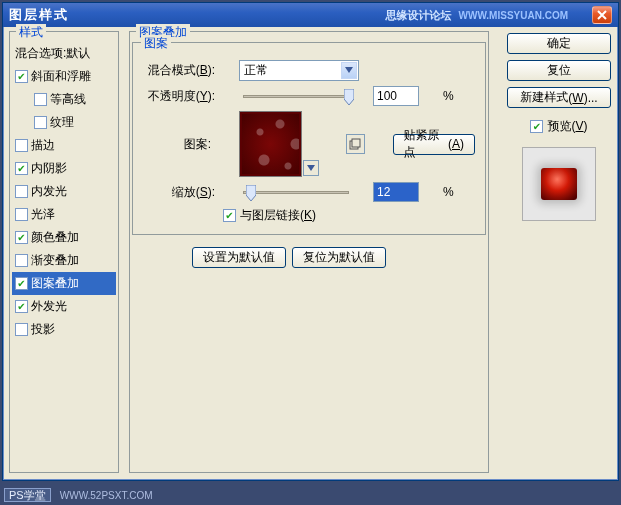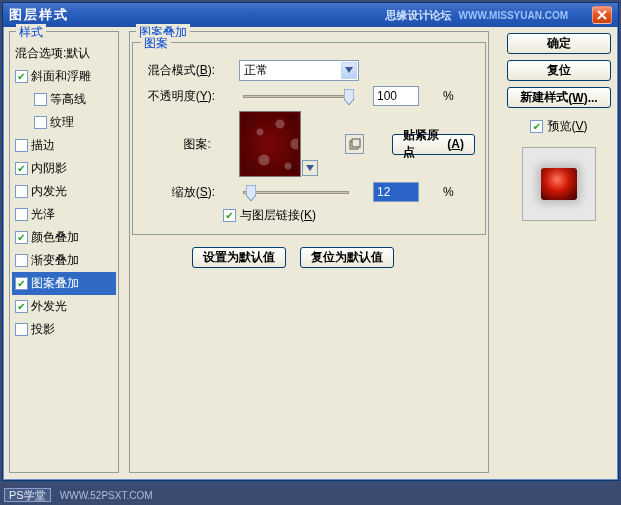--- a/index.html
+++ b/index.html
@@ -225,31 +225,30 @@
   .mini-btn svg{width:12px;height:12px;}
   .btn {
     height: 21px;
     padding: 0 10px;
     border: 1px solid #003c74;
     background: linear-gradient(#fff,#ece9d8);
     border-radius: 3px;
     cursor: pointer;
     display: inline-flex; align-items: center; justify-content:center;
     min-width: 78px;
-    font-weight: bold;
   }
   .btn.wide2 { min-width: 94px; }
 
   .link-row{ margin-left:80px; display:flex; align-items:center; gap:4px; }
 
   .bottom-btns {
     margin-top: 12px;
     margin-left: 60px;
     display: flex;
-    gap: 14px;
+    gap: 6px;
   }
 
   
   .right-pane {
     position: absolute;
     right: 0; top: 2px;
     width: 106px;
     display:flex;
     flex-direction:column;
     align-items:center;

